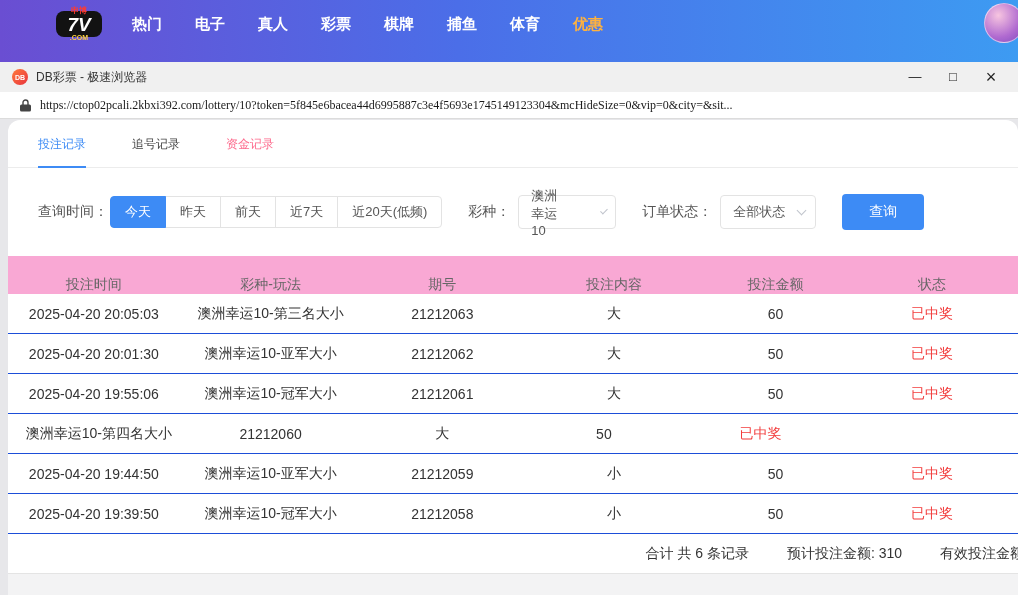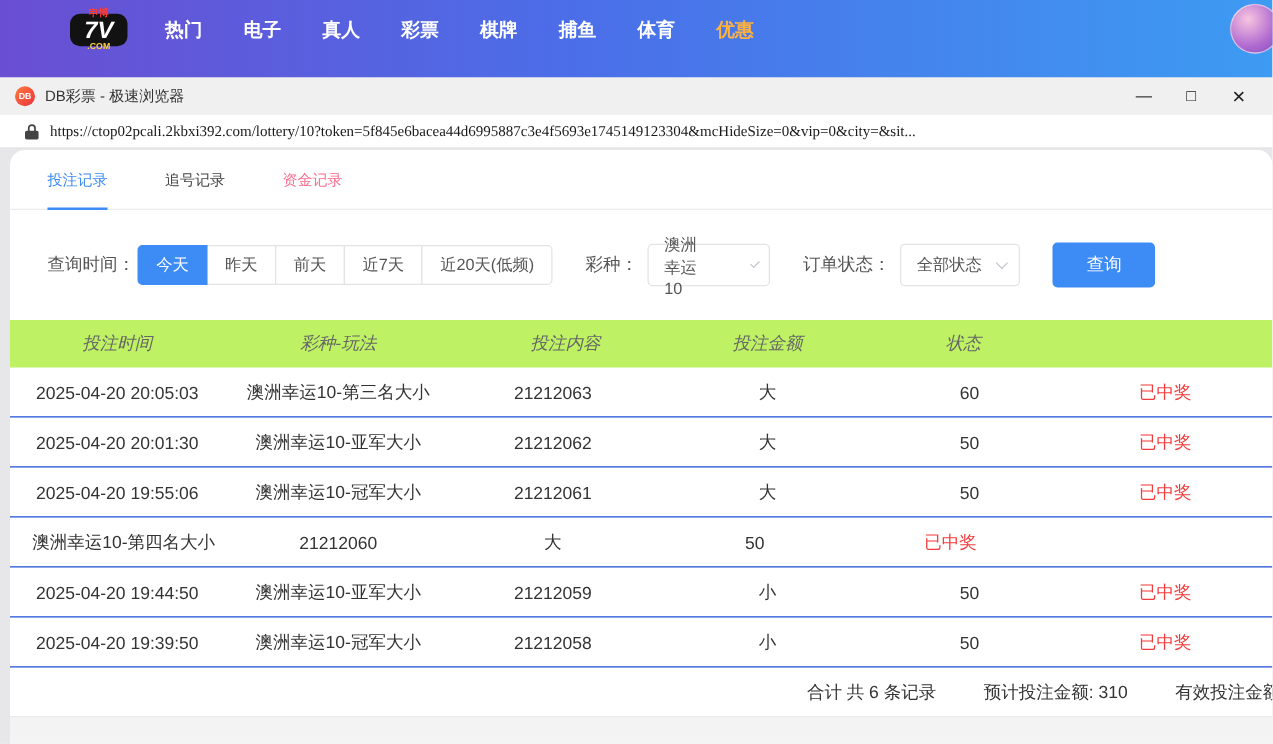--- a/index.html
+++ b/index.html
@@ -57,21 +57,21 @@
             border-radius: 4px; height: 34px; padding: 0 10px 0 12px; font-size: 13px; color: #555;
             margin-left: 8px; cursor: pointer; background: #fff; }
   .select.lottery { width: 98px; gap: 40px; }
   .select.status { width: 96px; }
   .chevron { width: 7px; height: 7px; border-right: 1.5px solid #c0c4cc; border-bottom: 1.5px solid #c0c4cc;
              transform: rotate(45deg); margin-top: -4px; }
   .search-btn { margin-left: 26px; background: #3d8bf5; color: #fff; border: none; border-radius: 4px;
                 height: 36px; padding: 0 27px; font-size: 14px; cursor: pointer; }
 
   .table { margin-top: 26px; }
-  .thead { display: flex; height: 38px; align-items: center; background: #bef264; color: #666; font-size: 14px; font-style: italic; }
+  .thead { display: flex; height: 38px; align-items: flex-end; background: #f9a8d4; color: #666; font-size: 14px; }
   .tr { display: flex; height: 40px; align-items: center; border-bottom: 1px solid #1d4ed8;
         font-size: 14px; color: #333; }
   .th, .td { text-align: center; white-space: nowrap; overflow: hidden; }
   .c1 { width: 17%; } .c2 { width: 18%; } .c3 { width: 16%; }
   .c4 { width: 18%; } .c5 { width: 14%; } .c6 { width: 17%; }
   .status-win { color: #f23c3c; }
 
   .summary { display: flex; justify-content: flex-end; align-items: center; gap: 38px; height: 40px;
              font-size: 14px; color: #333; border-bottom: 1px solid #e4e4e4; padding-right: 4px; }
   .summary .clip { margin-right: -14px; white-space: nowrap; }
@@ -147,20 +147,21 @@
           <span>全部状态</span>
           <span class="chevron"></span>
         </div>
         <button class="search-btn">查询</button>
       </div>
 
       <div class="table">
         <div class="thead">
           <span class="th c1">投注时间</span>
           <span class="th c2">彩种-玩法</span>
+          <span class="th c3">期号</span>
           <span class="th c4">投注内容</span>
           <span class="th c5">投注金额</span>
           <span class="th c6">状态</span>
         </div>
         <div class="tr">
           <span class="td c1">2025-04-20 20:05:03</span>
           <span class="td c2">澳洲幸运10-第三名大小</span>
           <span class="td c3">21212063</span>
           <span class="td c4">大</span>
           <span class="td c5">60</span>

